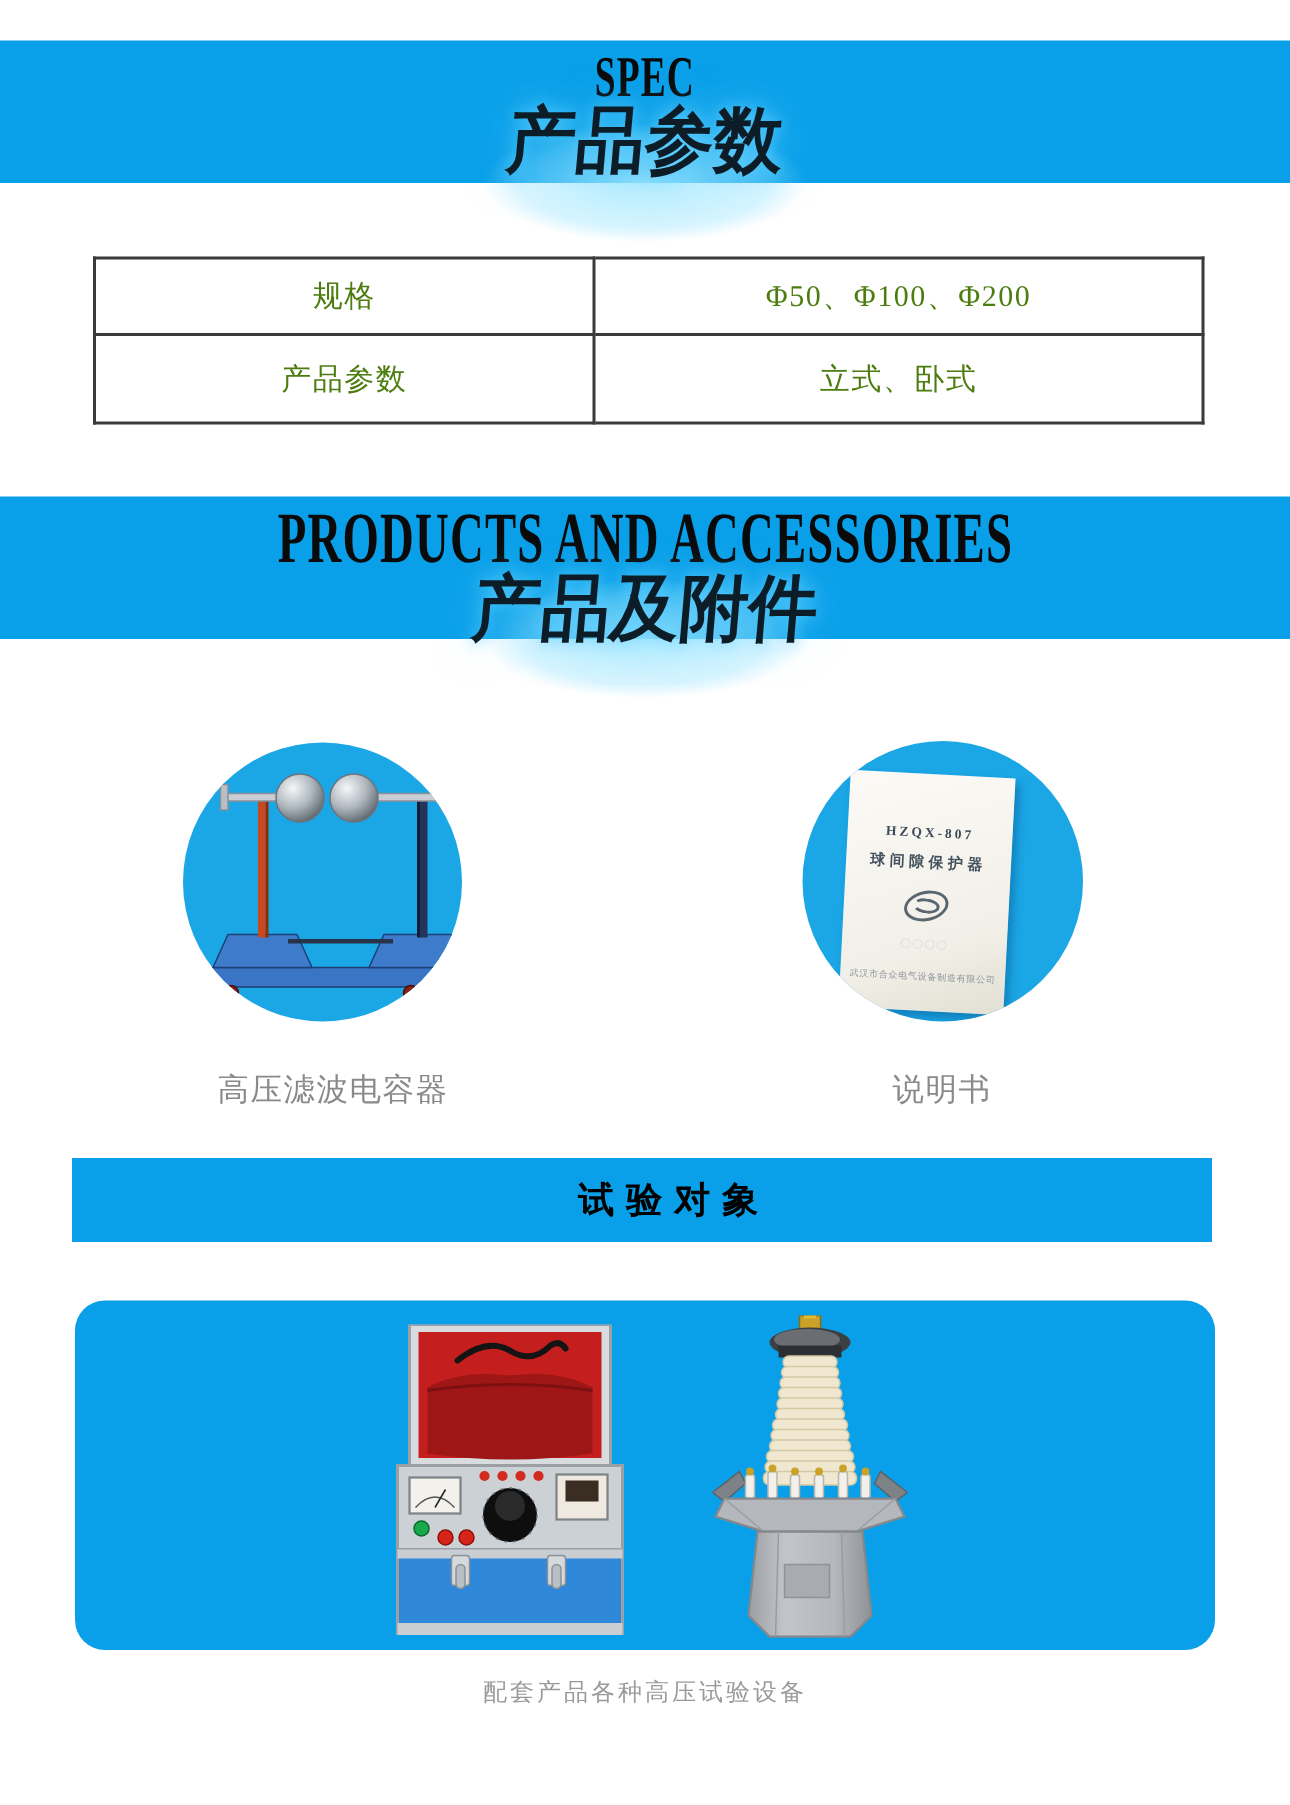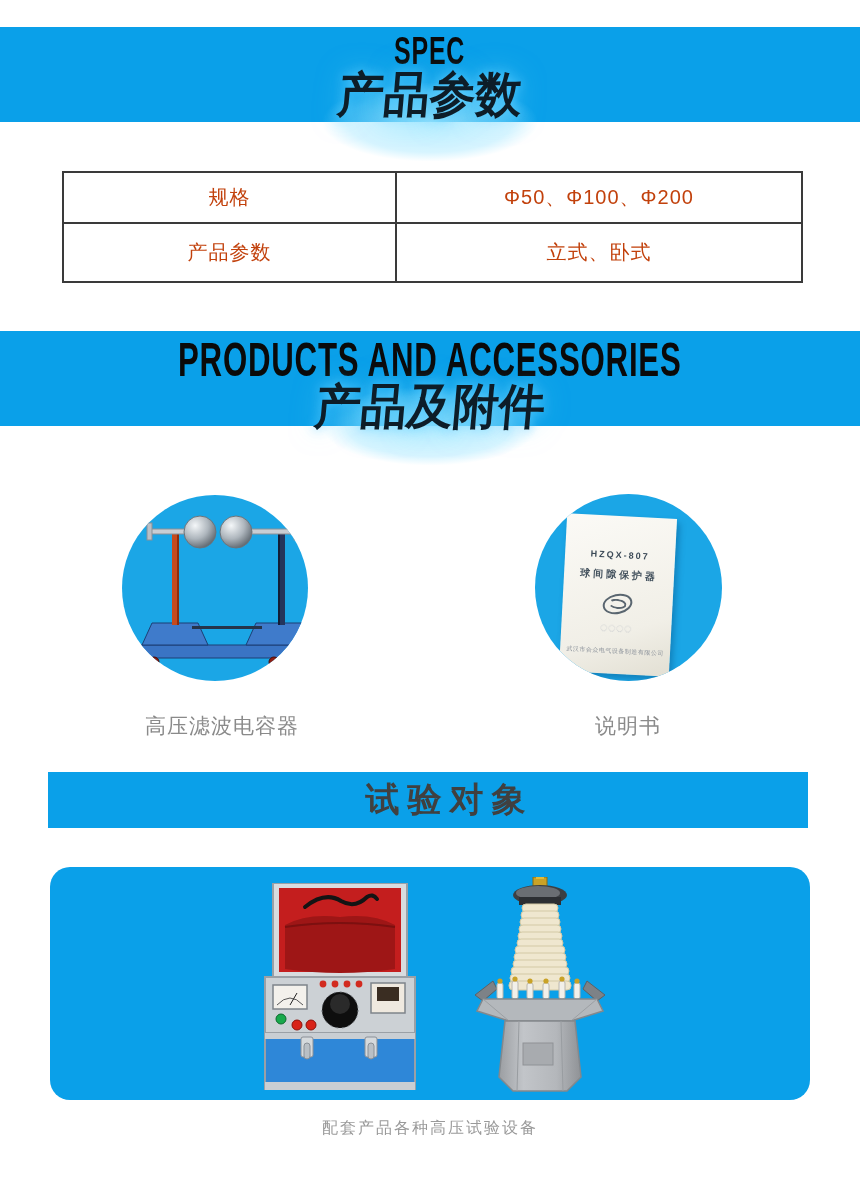--- a/index.html
+++ b/index.html
@@ -1,18 +1,18 @@
 <!DOCTYPE html>
 <html><head>
 <meta charset="utf-8">
 <style>
   html,body{margin:0;padding:0;background:#ffffff;}
   .page{
     position:relative;width:860px;height:1203px;margin:0 auto;background:#ffffff;
-    font-family:Liberation Sans, sans-serif;overflow:hidden;
+    font-family:Liberation Serif, serif;overflow:hidden;
   }
   
   .banner{position:absolute;left:0;width:860px;height:95px;background:#0aa0e9;text-align:center;overflow:visible;}
   .banner1{top:27px;}
   .banner2{top:331px;}
   .banner .glow{
     position:absolute;left:50%;transform:translateX(-50%);
     width:300px;height:110px;top:40px;border-radius:50%;
     background:radial-gradient(closest-side,rgba(170,235,255,.85),rgba(140,225,255,.35) 55%,rgba(140,225,255,0) 72%);
     pointer-events:none;
@@ -30,21 +30,21 @@
     transform:skewX(-5deg) scaleY(1.05);
     text-shadow:0 0 10px rgba(90,205,255,.85),0 0 26px rgba(120,220,255,.55);
   }
   
   .spec-table{
     position:absolute;top:171px;left:62px;width:741px;height:110px;
     border-collapse:collapse;table-layout:fixed;
   }
   .spec-table td{
     border:2px solid #3a3a3a;text-align:center;vertical-align:middle;
-    font-size:20px;color:#c2410c;letter-spacing:1px;
+    font-size:20px;color:#4d7c0f;letter-spacing:1px;
   }
   .spec-table .c1{width:329px;}
   .spec-table .r1{height:51px;}
   .spec-table .r2{height:59px;}
   
   .circle{position:absolute;border-radius:50%;background:#1ba6e6;overflow:hidden;}
   .circle-left{left:122px;top:495px;width:186px;height:186px;}
   .circle-right{left:535px;top:494px;width:187px;height:187px;}
   .acc-caption{
     position:absolute;top:712px;width:320px;text-align:center;
@@ -69,21 +69,21 @@
     content:"";position:absolute;left:4px;top:3px;width:14px;height:6px;border-radius:50%;
     border:2px solid #5a6670;border-left-color:transparent;transform:rotate(20deg);
   }
   .booklet .stamp{margin-top:6px;font-size:7px;letter-spacing:1px;color:#b8bcc2;filter:blur(.4px);}
   .booklet .company{position:absolute;left:0;right:0;bottom:18px;font-size:6px;color:#8e949c;letter-spacing:.5px;}
   
   .test-bar{
     position:absolute;top:772px;left:48px;width:760px;height:56px;background:#0aa0e9;
     display:flex;align-items:center;justify-content:center;
   }
-  .test-bar .t{font-size:34px;font-weight:bold;color:#404040;letter-spacing:8px;text-indent:8px;margin-left:35px;}
+  .test-bar .t{font-size:24px;font-weight:bold;color:#000000;letter-spacing:8px;text-indent:8px;margin-left:35px;}
   
   .test-panel{
     position:absolute;top:867px;left:50px;width:760px;height:233px;
     background:#0aa0e9;border-radius:20px;overflow:hidden;
   }
   .svg-abs{position:absolute;}
   .bottom-caption{
     position:absolute;top:1118px;left:0;width:860px;text-align:center;
     font-size:16px;color:#9a9a9a;letter-spacing:2px;
   }

